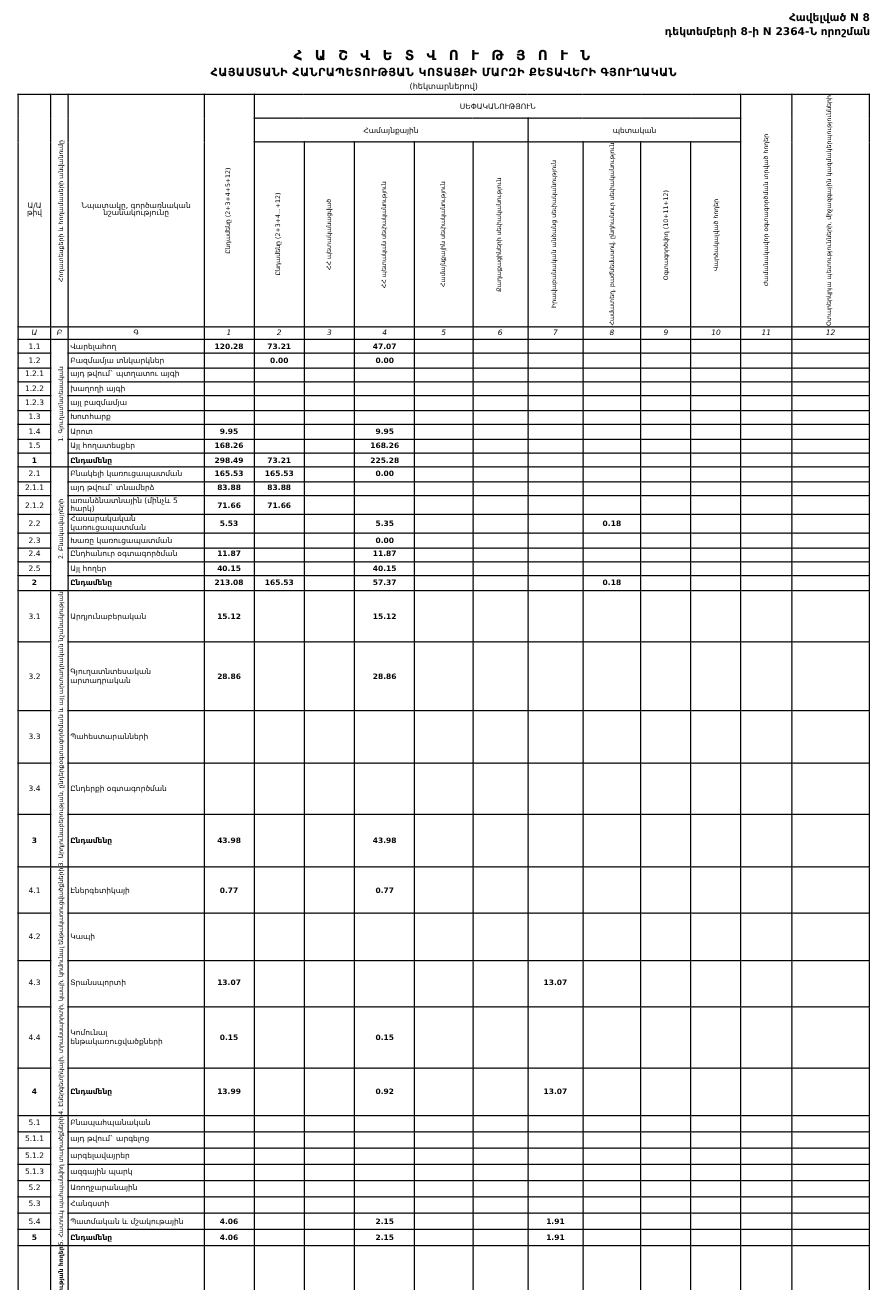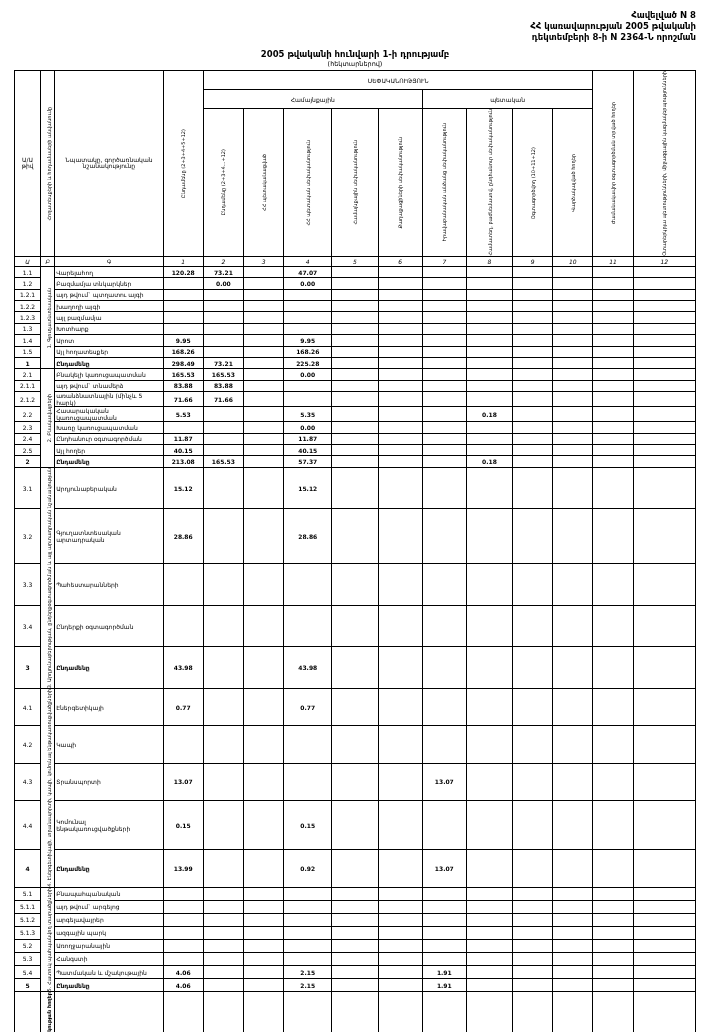--- a/index.html
+++ b/index.html
@@ -53,26 +53,26 @@
   .grp-hdr{text-align:center;font-size:5.5px;font-weight:normal;}
   .bold{font-weight:bold;}
 </style>
 </head>
 <body>
 
 <div class="page">
 
   <div class="hdr">
     <div>Հավելված N 8</div>
-    <div>ՀՀ կառավարության 2005 թվականի</div>
     <div>դեկտեմբերի 8-ի N 2364-Ն որոշման</div>
   </div>
 
   <div class="title-block">
-    <div class="t-sub3">2005 թվականի հունվարի 1-ի դրությամբ</div>
+    <div class="t-main">Հ Ա Շ Վ Ե Տ Վ Ո Ւ Թ Յ Ո Ւ Ն</div>
+    <div class="t-sub">ՀԱՅԱՍՏԱՆԻ ՀԱՆՐԱՊԵՏՈՒԹՅԱՆ ԿՈՏԱՅՔԻ ՄԱՐԶԻ ՔԵՏԱՎԵՐԻ ԳՅՈՒՂԱԿԱՆ</div>
   </div>
   <div class="units">(հեկտարներով)</div>
 
   <table class="grid">
     <colgroup>
       <col style="width:26px">
         <col style="width:14px">
         <col style="width:108px">
       <col style="width:40px">
         <col style="width:40px">

